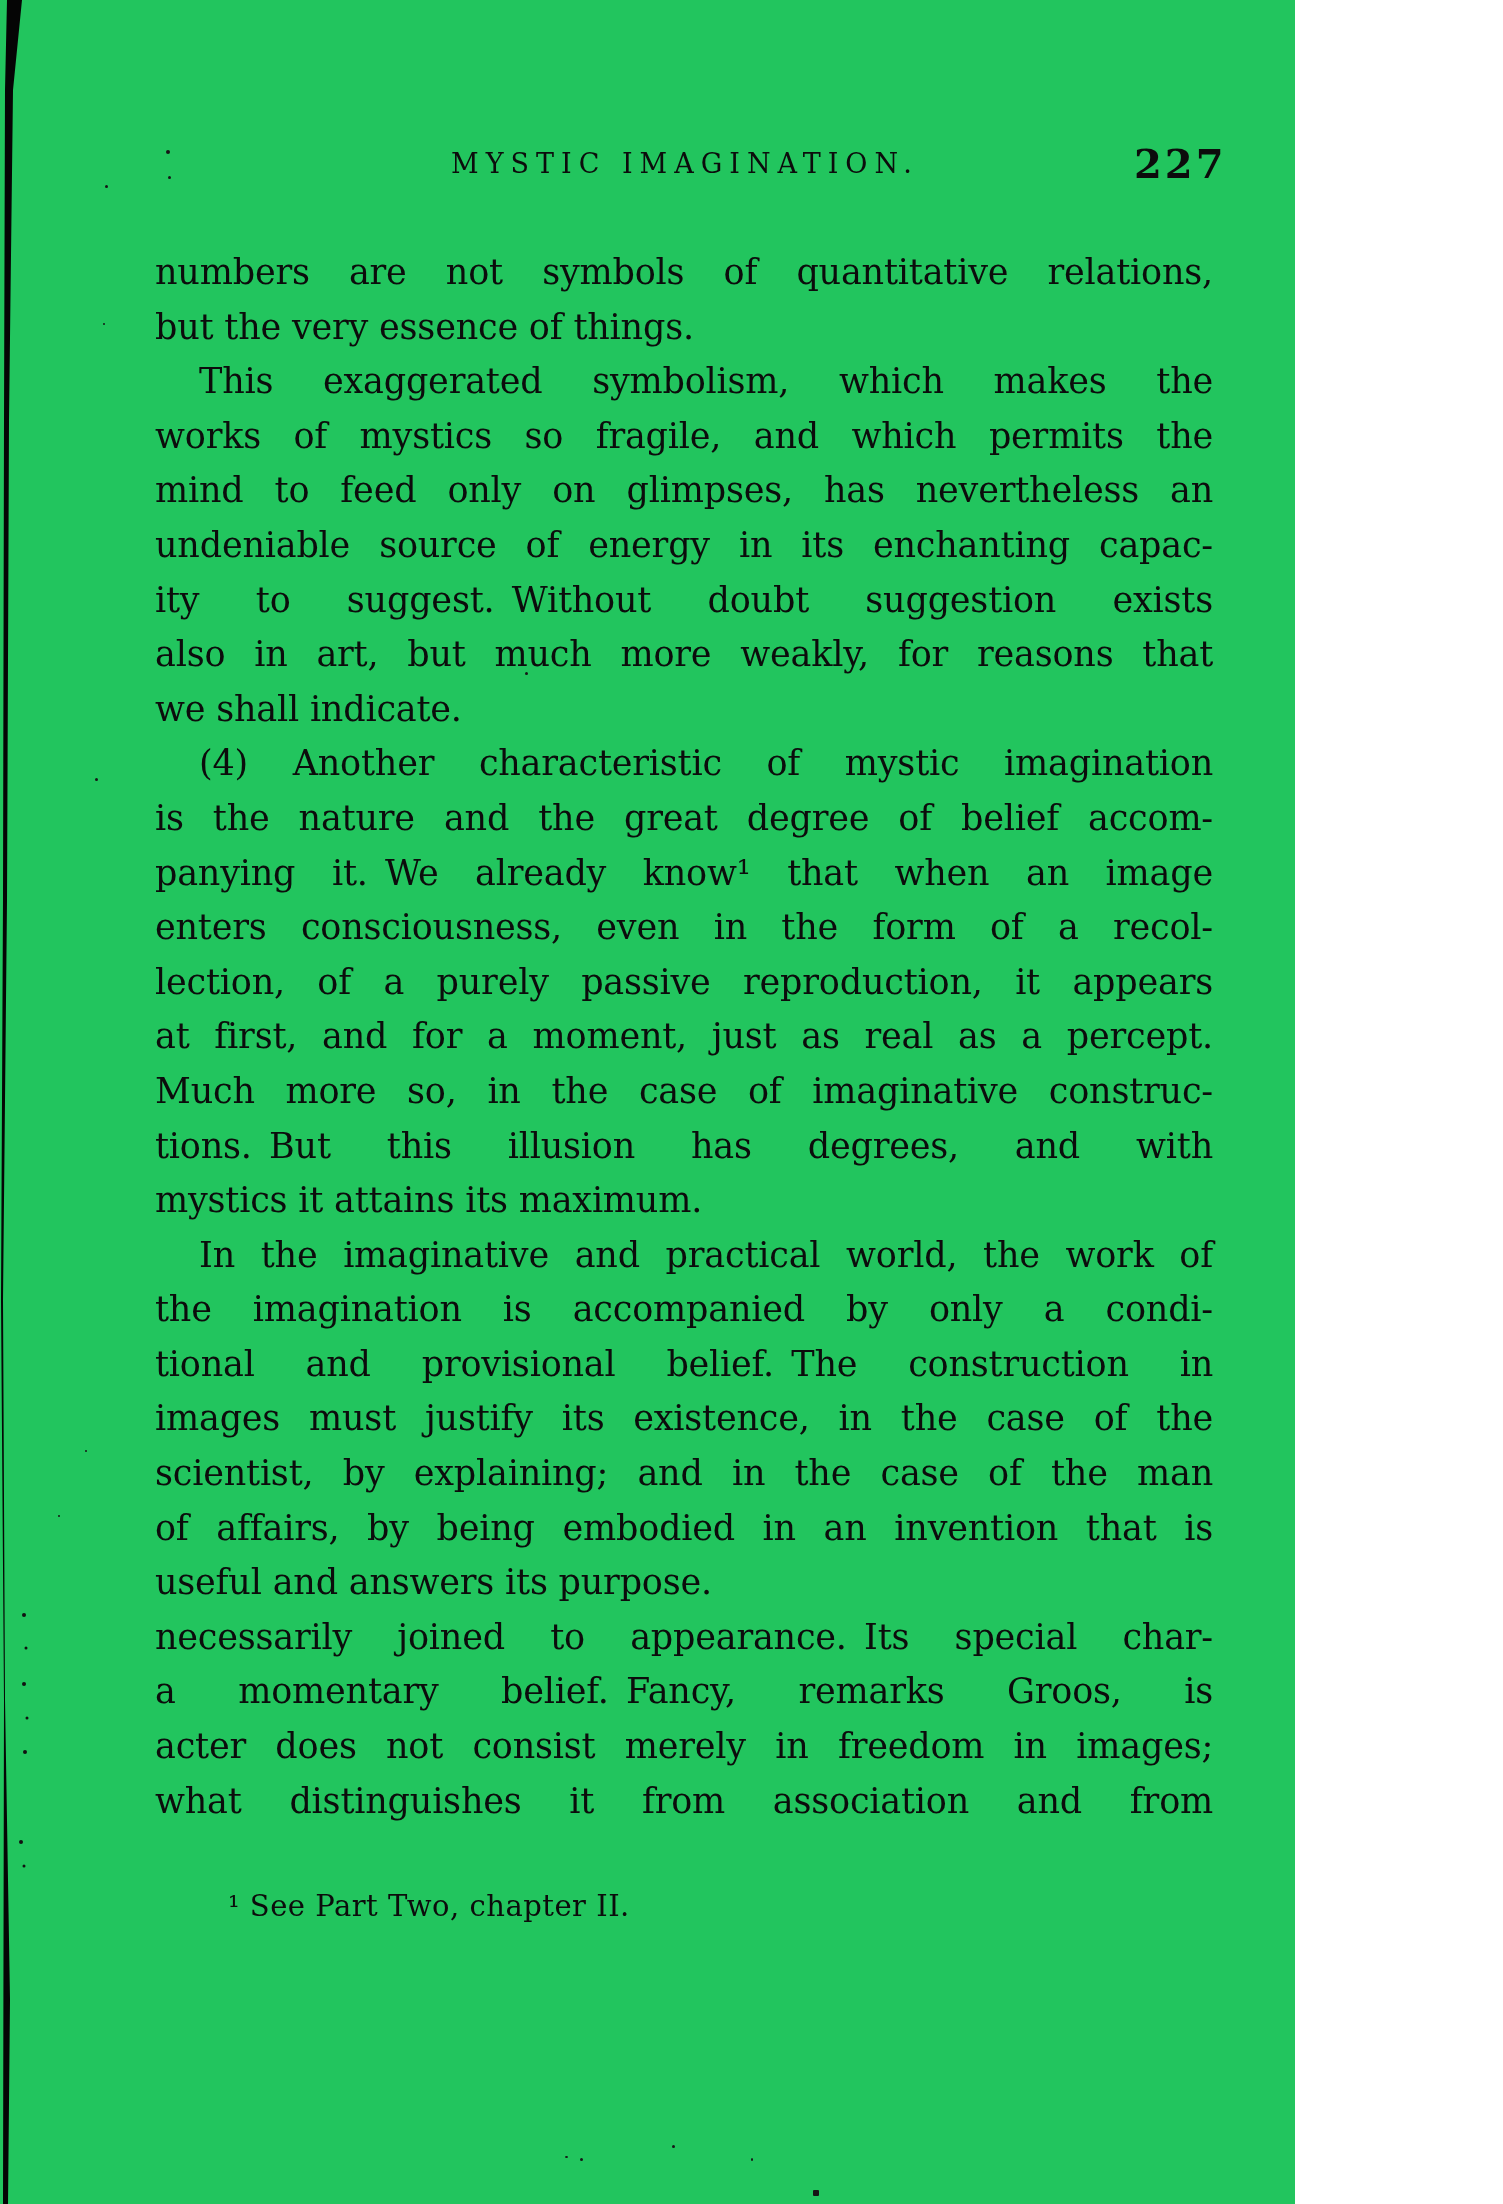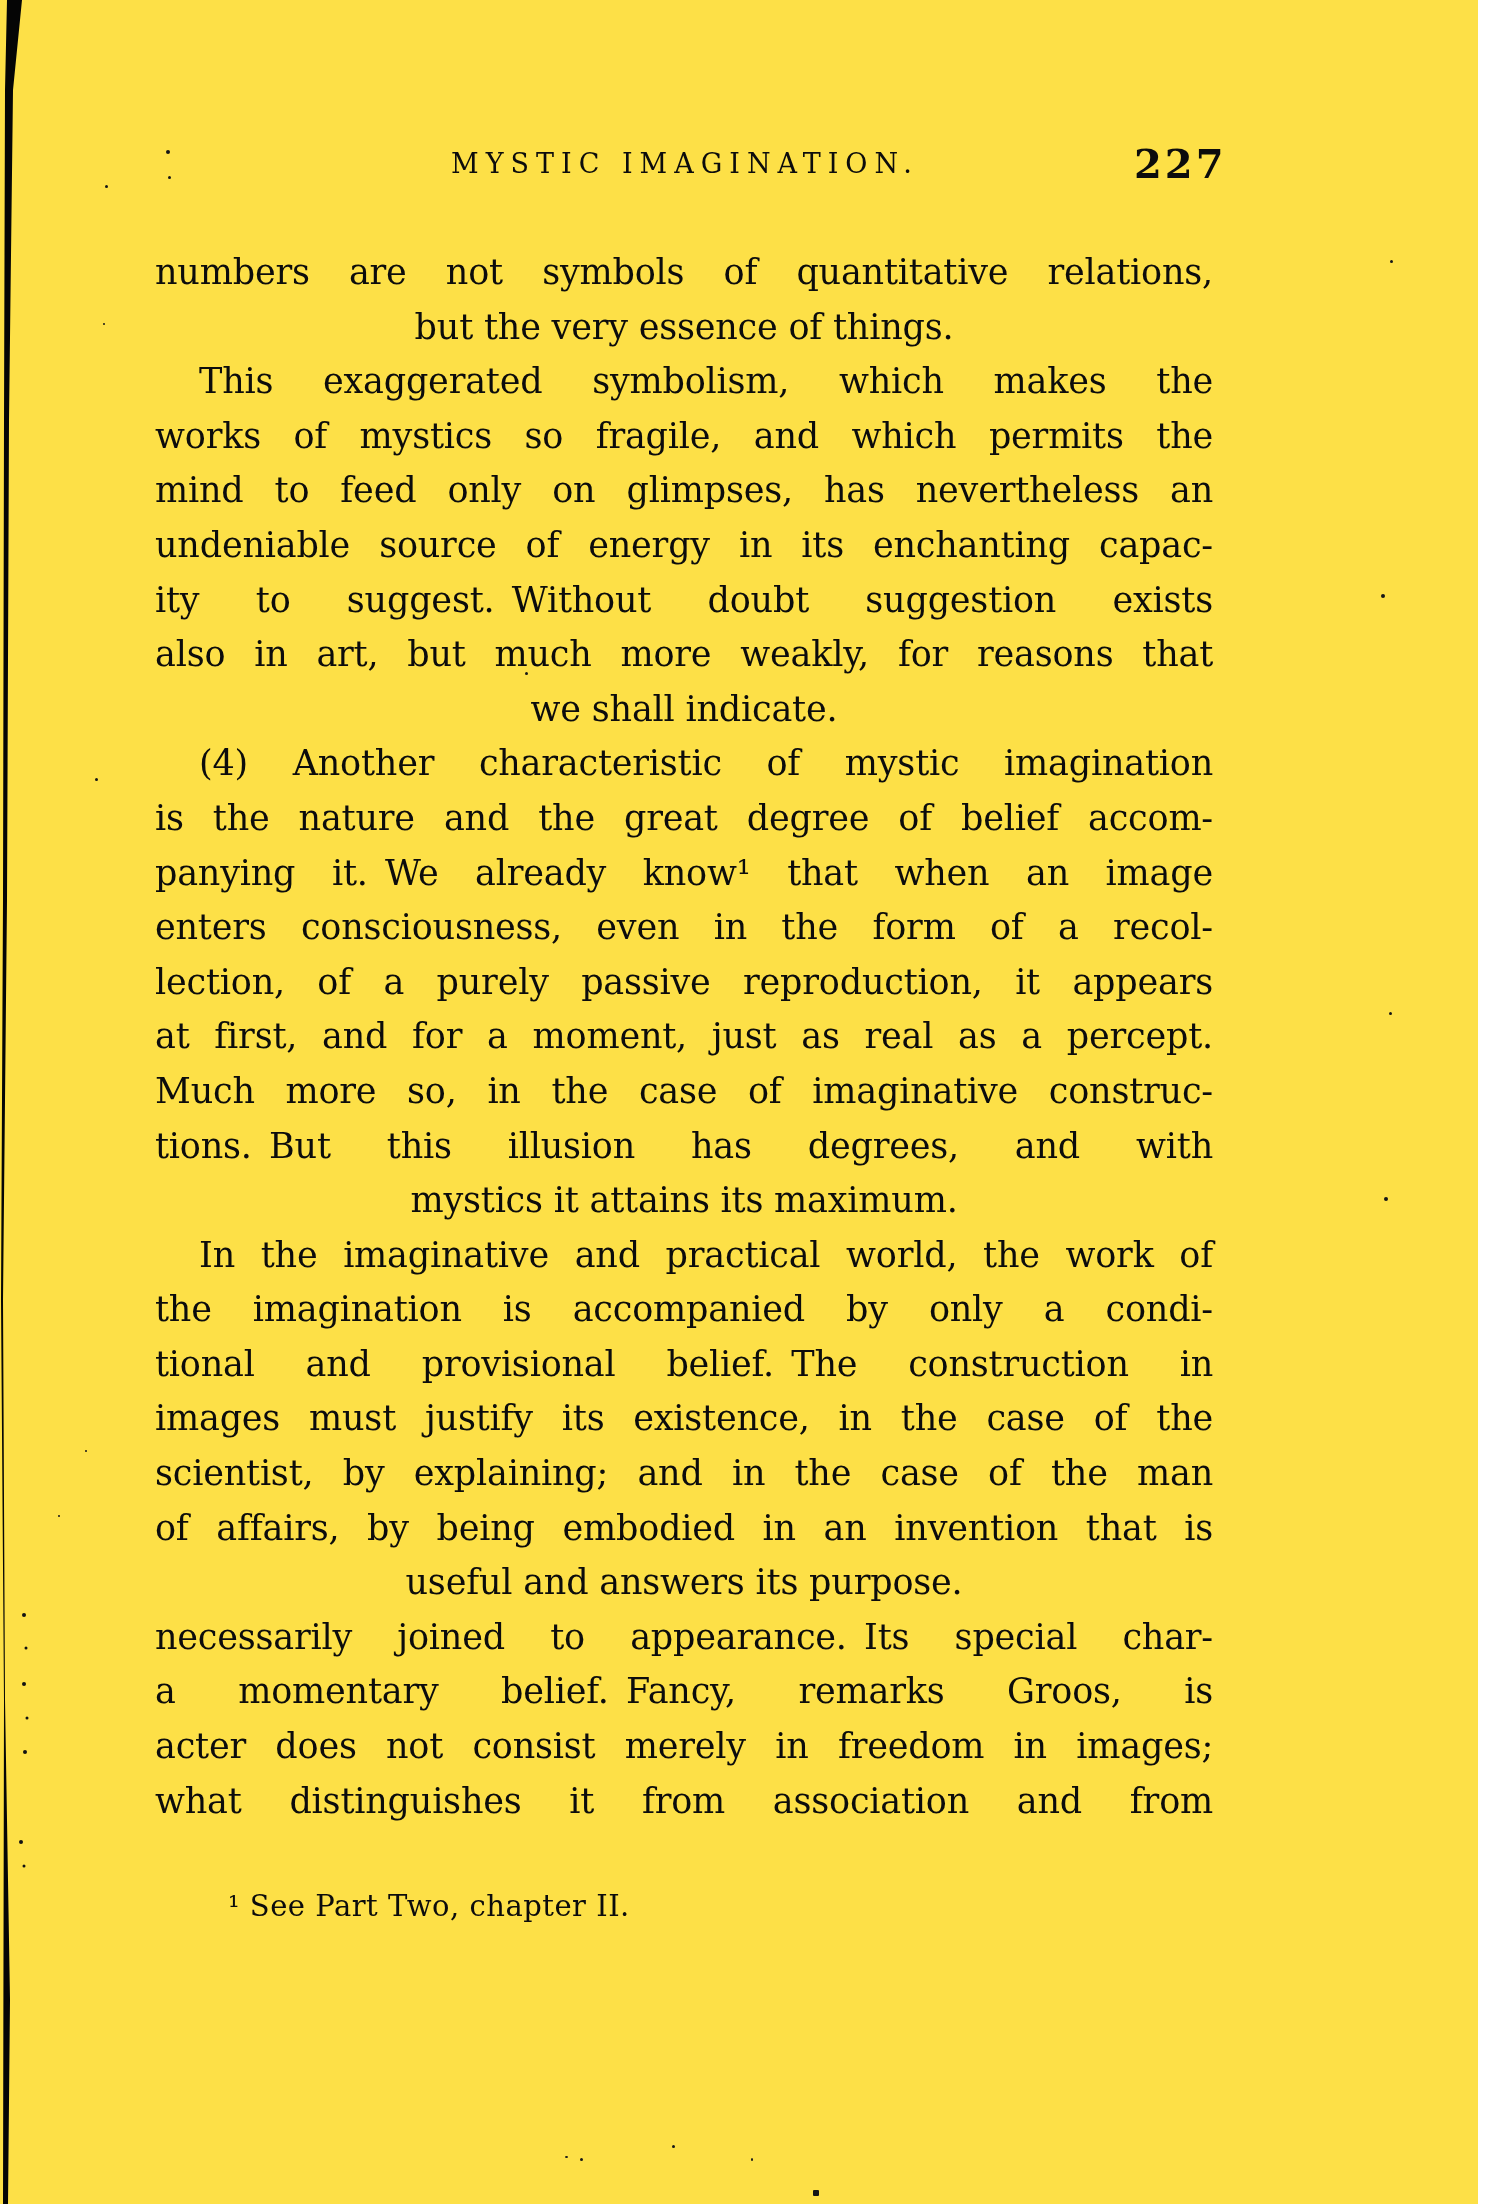--- a/index.html
+++ b/index.html
@@ -2,23 +2,23 @@
 <html><head>
 <meta charset="utf-8">
 <style>
   html, body {
     margin: 0;
     padding: 0;
     background: #ffffff;
   }
   .page {
     position: relative;
-    width: 1478px;
+    width: 1295px;
     height: 2204px;
-    background: #fde047;
+    background: #22c55e;
     color: #0c0c0c;
     font-family: "DejaVu Serif", serif;
     overflow: hidden;
   }
   .binding {
     position: absolute;
     left: 0;
     top: 0;
   }
   .running-title {
@@ -43,21 +43,21 @@
     position: absolute;
     left: 155px;
     top: 245px;
     width: 1058px;
     font-size: 35px;
     letter-spacing: -0.2px;
   }
   .line {
     height: 54.6px;
     line-height: 54.6px;
-    text-align: center;
+    text-align: left;
   }
   .line.justify {
     text-align: justify;
     text-align-last: justify;
   }
   .line.indent {
     text-indent: 44px;
   }
   .footnote {
     position: absolute;

